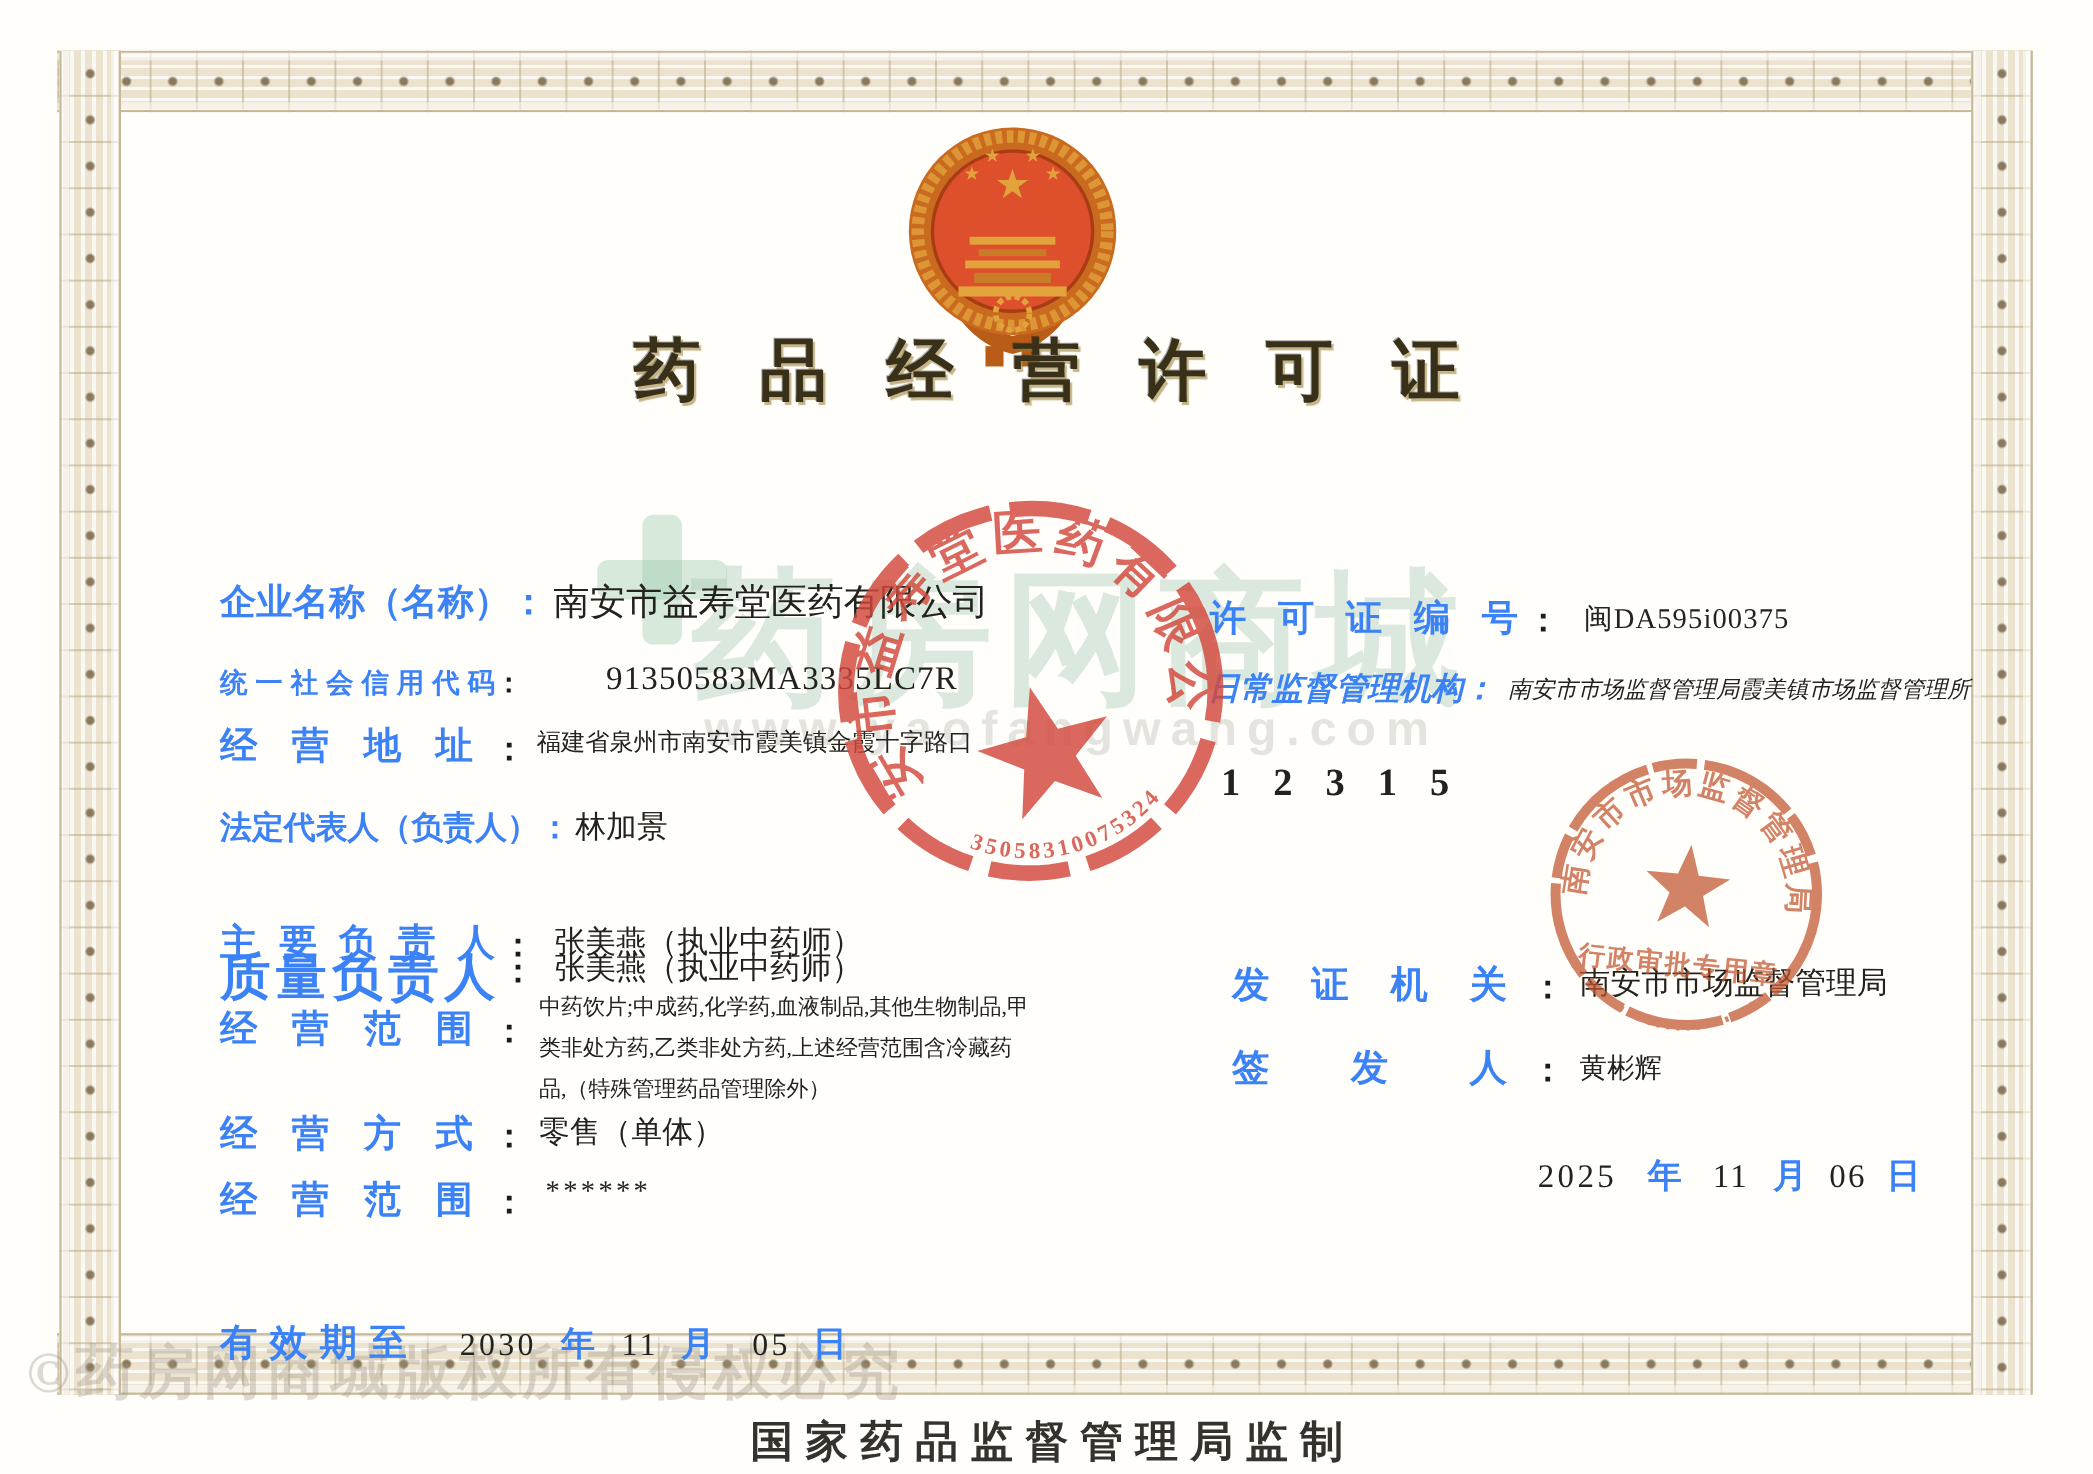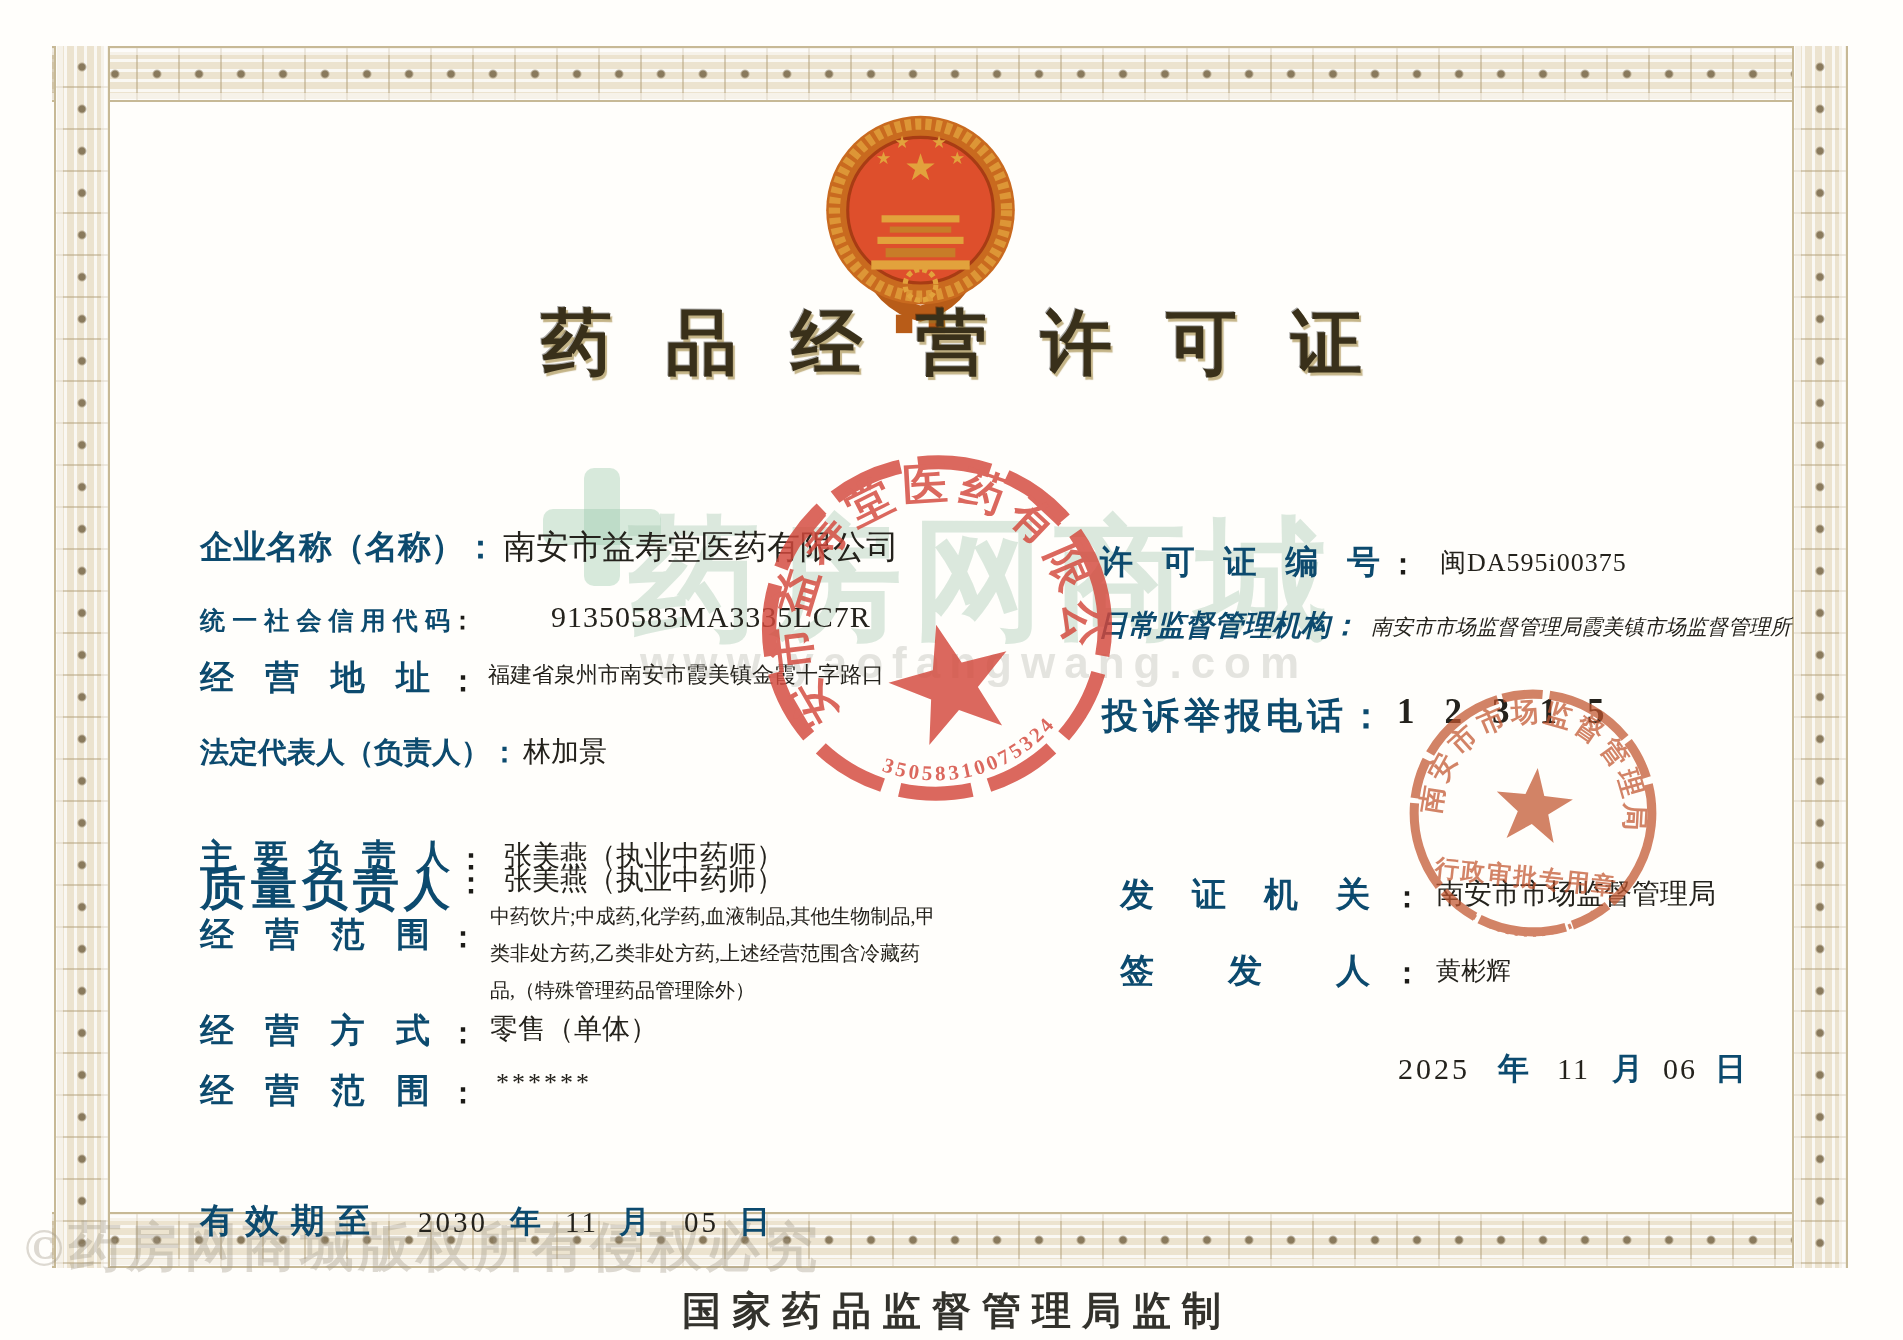--- a/index.html
+++ b/index.html
@@ -30,30 +30,30 @@
     box-shadow:inset 2px 0 0 #c7b996, inset -2px 0 0 #c7b996, inset 9px 0 0 rgba(255,255,255,.55), inset -9px 0 0 rgba(255,255,255,.55);
   }
   .band-top{top:46px;}
   .band-bottom{top:1212px;}
   .band-left{left:54px;}
   .band-right{left:1792px;}
 
   
   .title-wrap{position:absolute;left:0;top:296px;width:100%;display:flex;justify-content:center;}
   .title{
-    font-size:71px;font-weight:bold;letter-spacing:54px;margin-right:-54px;
+    font-size:61px;font-weight:bold;letter-spacing:54px;margin-right:-54px;
     color:#39301a;text-shadow:2px 3px 1px rgba(148,118,40,.55), -1px -1px 0 rgba(0,0,0,.35);
     white-space:nowrap;
   }
   .footer-wrap{position:absolute;left:0;top:1284px;width:100%;display:flex;justify-content:center;}
   .footer{font-size:39px;font-weight:600;letter-spacing:11px;margin-right:-11px;color:#33322c;}
 
   
   .row{position:absolute;display:flex;align-items:flex-start;white-space:nowrap;}
-  .lbl{font-weight:bold;color:#0c4a6e;}
+  .lbl{font-weight:bold;color:#3b82f6;}
   .just{display:inline-block;text-align:justify;text-align-last:justify;}
   .colon{font-weight:bold;}
   .val{color:#24221c;}
   .wrapval{white-space:normal;}
 
   
   .stamp{position:absolute;pointer-events:none;}
   
   .wm-brand{
     position:absolute;left:628px;top:492px;font-size:132px;font-weight:bold;
@@ -183,21 +183,20 @@
     <span class="colon" style="font-size:30px;margin-left:8px;padding-top:4px;">：</span>
     <span class="val" style="font-size:26px;margin-left:22px;padding-top:5px;letter-spacing:1px;">闽DA595i00375</span>
   </div>
 
   <div class="row" style="left:1098px;top:606px;font-style:italic;">
     <span class="lbl" style="font-size:29px;">日常监督管理机构：</span>
     <span class="val wrapval" style="font-size:21px;margin-left:12px;width:480px;line-height:35px;padding-top:4px;">南安市市场监督管理局霞美镇市场监督管理所</span>
   </div>
 
   <div class="row" style="left:1102px;top:692px;">
-    <span class="lbl" style="font-size:36px;letter-spacing:5px;">投诉举报电话：</span>
     <span class="val" style="font-size:35px;font-weight:bold;margin-left:8px;letter-spacing:30px;">12315</span>
   </div>
 
   <div class="row" style="left:1120px;top:872px;">
     <span class="lbl just" style="font-size:34px;width:250px;">发证机关</span>
     <span class="colon" style="font-size:30px;margin-left:22px;padding-top:5px;">：</span>
     <span class="val" style="font-size:28px;margin-left:14px;padding-top:3px;">南安市市场监督管理局</span>
   </div>
 
   <div class="row" style="left:1120px;top:948px;">

